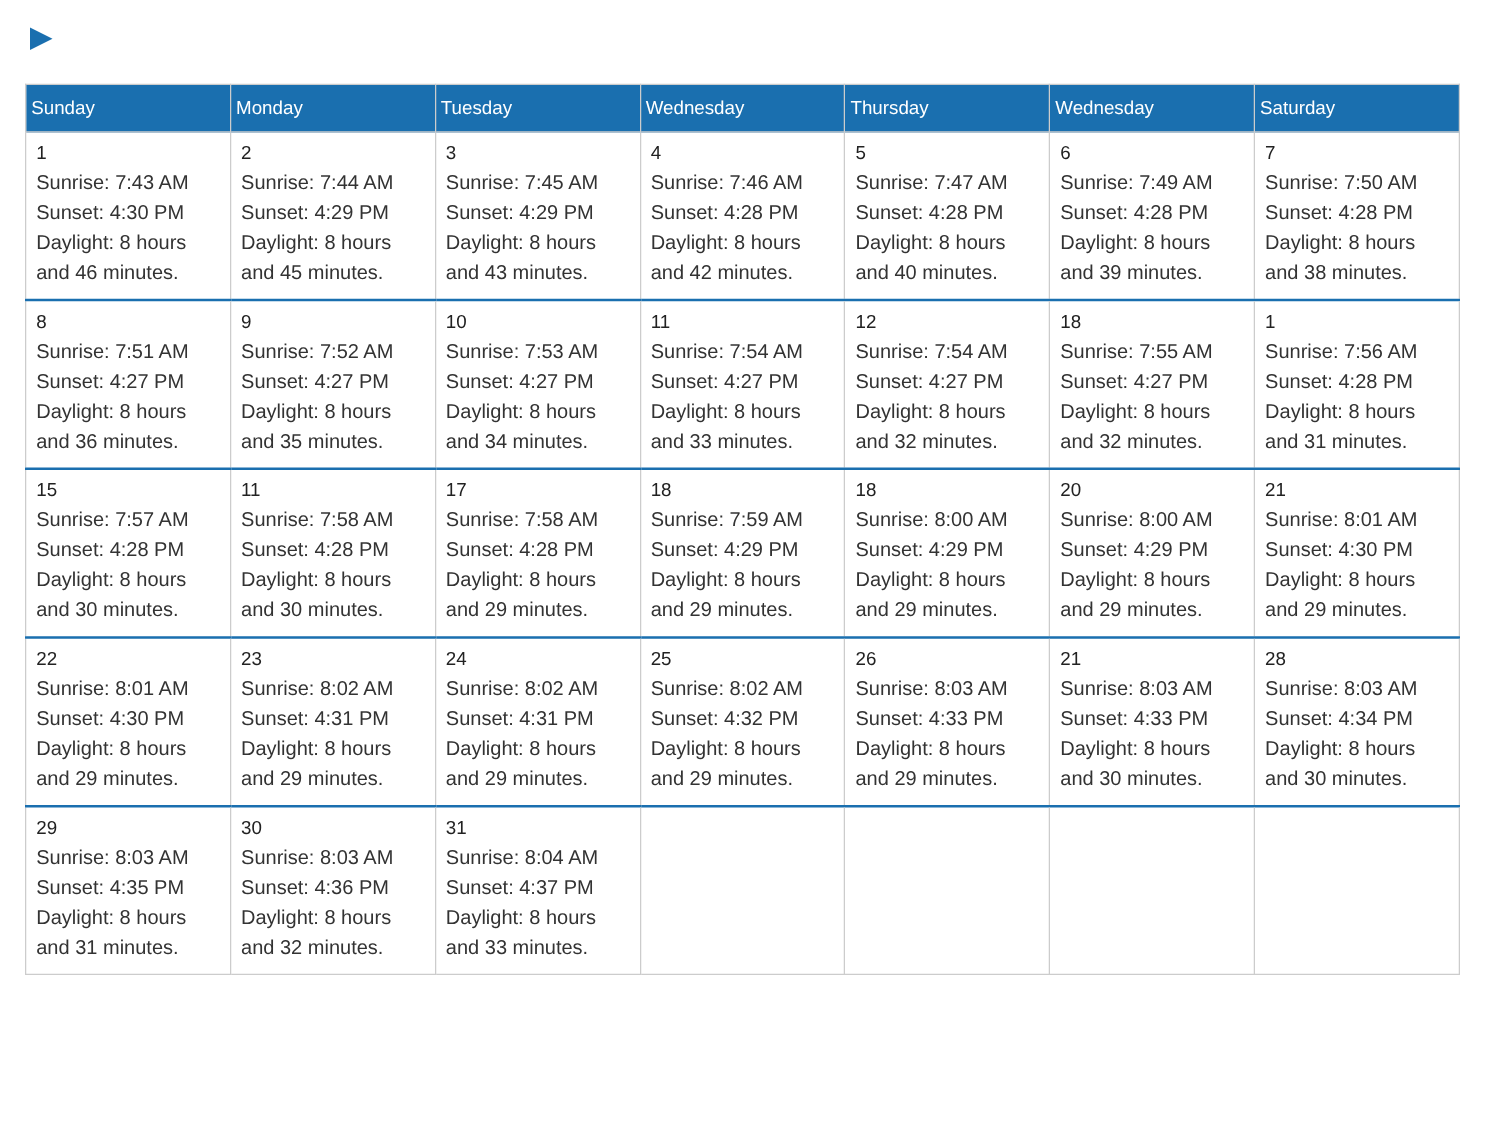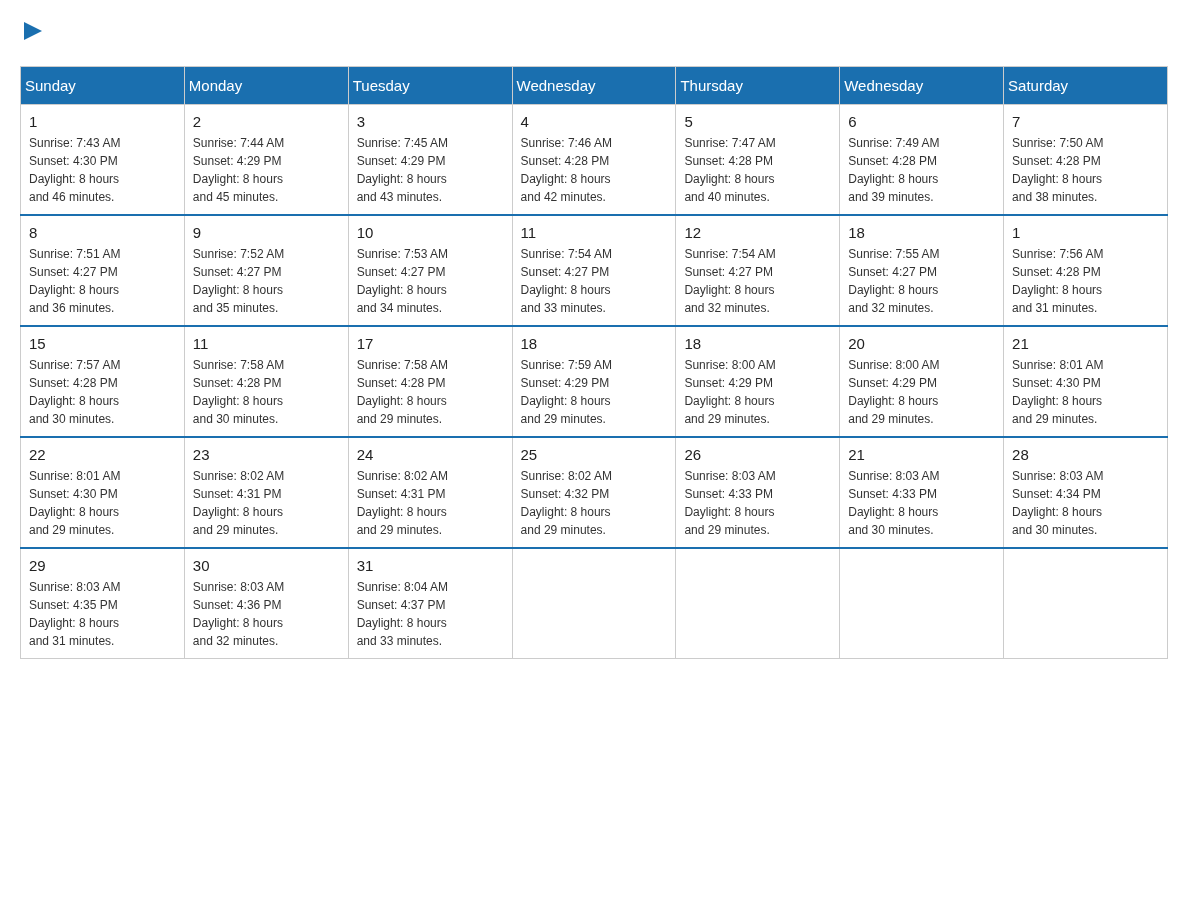--- a/index.html
+++ b/index.html
@@ -66,21 +66,21 @@
       background: #fff;
     }
     .day-number {
       font-size: 15px;
       font-weight: normal;
       display: block;
       margin-bottom: 4px;
       color: #222;
     }
     .day-info {
-      font-size: 12px;
+      font-size: 16px;
       line-height: 1.5;
       color: #333;
     }
     .row-separator td {
       border-top: 2px solid #1a6faf;
     }
     .logo-wrapper {
       display: flex;
       flex-direction: column;
     }

